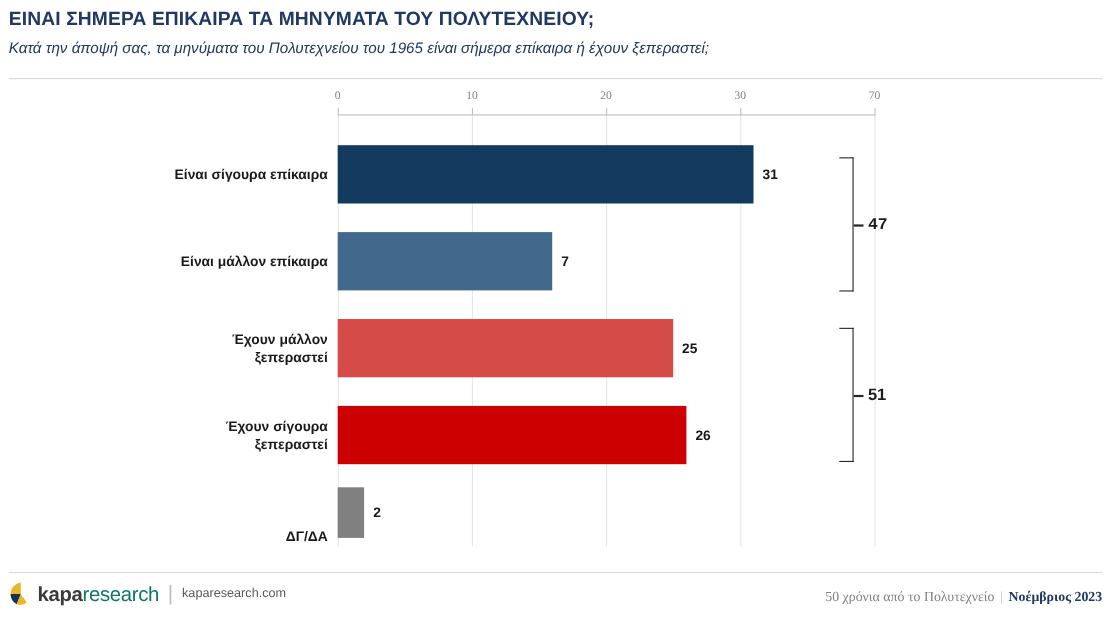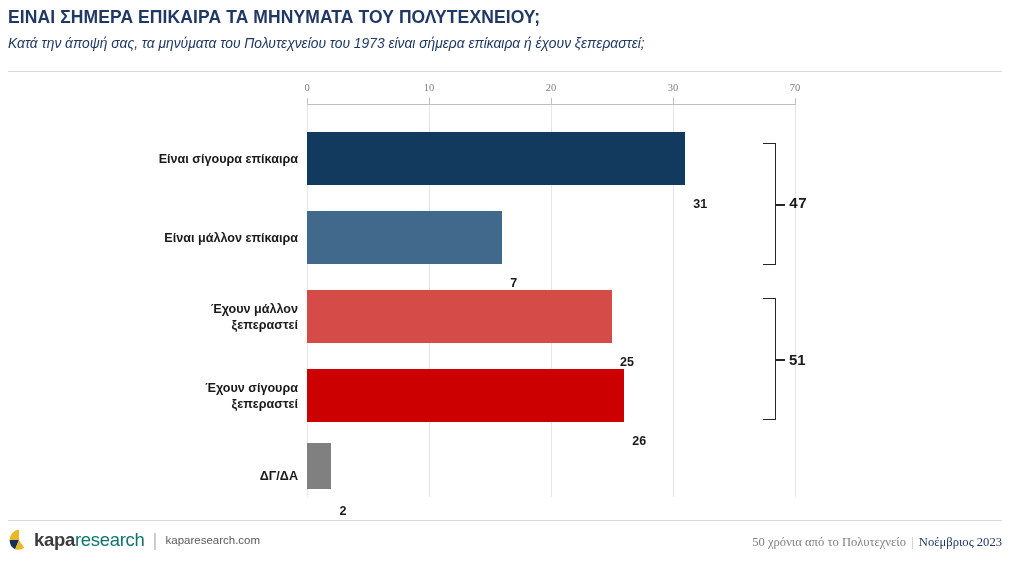--- a/index.html
+++ b/index.html
@@ -112,21 +112,20 @@
     left: 307px;
     height: 53px;
   }
 
   .bar-value {
     position: absolute;
     font-size: 12.5px;
     font-weight: bold;
     color: #1A1A1A;
     line-height: 1;
-    margin-top: 45px;
   }
 
   .cat-label {
     position: absolute;
     right: 712px;       
     text-align: right;
     font-size: 12.6px;
     font-weight: bold;
     color: #1A1A1A;
     line-height: 16px;
@@ -220,36 +219,36 @@
     right: 8px;
     top: 14px;
     font-size: 12.6px;
     font-family: "Liberation Serif", serif;
     color: #808080;
     white-space: nowrap;
   }
 
   .footer-right .accent {
     color: #1F3864;
-    font-weight: normal;
+    font-weight: bold;
   }
 
   .footer-right .sep {
     color: #BFBFBF;
     margin: 0 2px;
   }
 </style>
 </head>
 <body>
 
 <div class="page">
 
   <div class="header">
     <div class="title">ΕΙΝΑΙ ΣΗΜΕΡΑ ΕΠΙΚΑΙΡΑ ΤΑ ΜΗΝΥΜΑΤΑ ΤΟΥ ΠΟΛΥΤΕΧΝΕΙΟΥ;</div>
-    <div class="subtitle">Κατά την άποψή σας, τα μηνύματα του Πολυτεχνείου του 1973 είναι σήμερα επίκαιρα ή έχουν ξεπεραστεί;</div>
+    <div class="subtitle">Κατά την άποψή σας, τα μηνύματα του Πολυτεχνείου του 1965 είναι σήμερα επίκαιρα ή έχουν ξεπεραστεί;</div>
   </div>
   <div class="header-rule"></div>
 
   <div class="chart">
 
     <div class="plot" id="gridlines">
         <div class="gridline" style="left: 0px;"></div>
         <div class="gridline" style="left: 122px;"></div>
         <div class="gridline" style="left: 244px;"></div>
         <div class="gridline" style="left: 366px;"></div>
@@ -281,21 +280,21 @@
         <div class="bar" style="top: 212px; height: 53px; width: 305px; background: rgb(213, 75, 72);"></div>
         <div class="bar-value" style="left: 620px; top: 232.5px;">25</div>
         <div class="cat-label" style="top: 222.5px;">Έχουν μάλλον
 ξεπεραστεί</div>
         <div class="bar" style="top: 291px; height: 53px; width: 317.2px; background: rgb(204, 0, 0);"></div>
         <div class="bar-value" style="left: 632.2px; top: 311.5px;">26</div>
         <div class="cat-label" style="top: 301.5px;">Έχουν σίγουρα
 ξεπεραστεί</div>
         <div class="bar" style="top: 365px; height: 46px; width: 24.4px; background: rgb(128, 128, 128);"></div>
         <div class="bar-value" style="left: 339.4px; top: 382px;">2</div>
-        <div class="cat-label" style="top: 390px; margin-left: 48px;">ΔΓ/ΔΑ</div>
+        <div class="cat-label" style="top: 402px; margin-left: 48px;">ΔΓ/ΔΑ</div>
       </div>
 
     <div id="brackets">
         <div class="bracket" style="left: 763px; top: 65px; height: 122px;"></div>
         <div class="bracket-nub" style="left: 776px; top: 126px;"></div>
         <div class="bracket-value" style="left: 789px; top: 119px; font-family: Liberation Mono, monospace;">47</div>
         <div class="bracket" style="left: 763px; top: 220px; height: 122px;"></div>
         <div class="bracket-nub" style="left: 776px; top: 281px;"></div>
         <div class="bracket-value" style="left: 789px; top: 274px;">51</div>
       </div>

